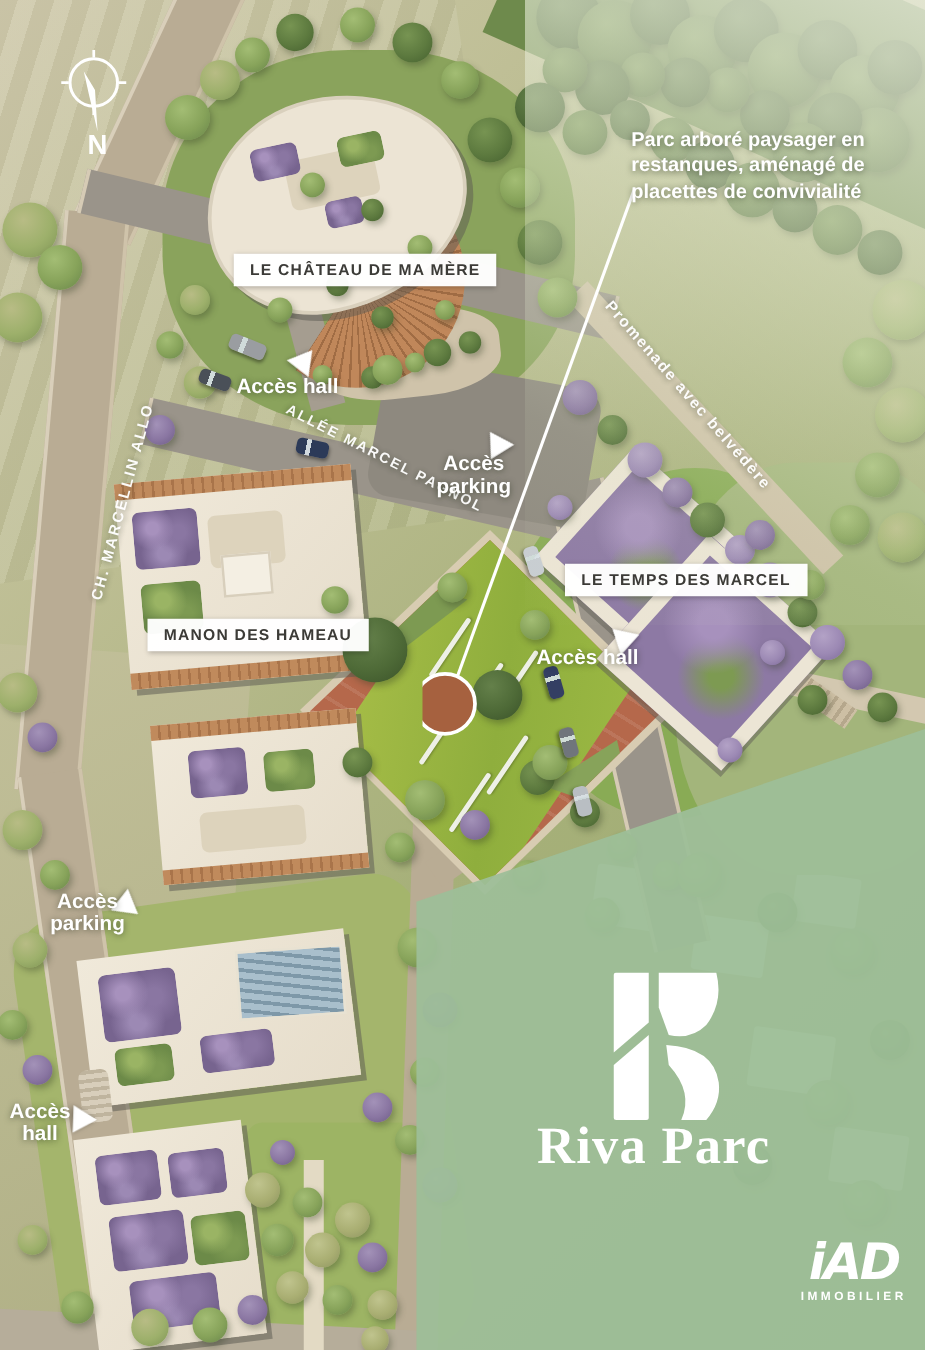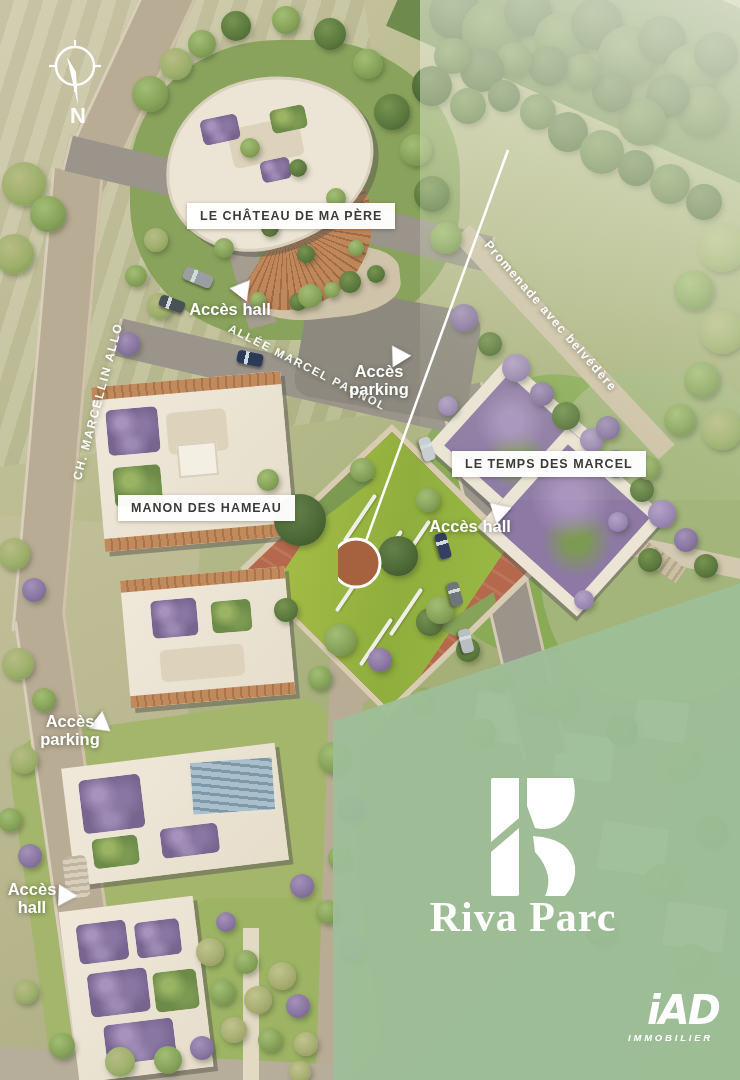--- a/index.html
+++ b/index.html
@@ -61,21 +61,21 @@
   #veil{background:linear-gradient(205deg,rgba(240,242,230,.8) 0%,rgba(228,234,210,.5) 40%,rgba(215,226,194,.12) 75%,transparent 100%);}
   #overlay{left:0;top:0;width:740px;height:1080px;background:rgba(157,190,152,.94);
            clip-path:polygon(45% 100%,45% 66.8%,100% 54%,100% 100%);}
   
   #riva-name{font-family:"Liberation Serif","DejaVu Serif",serif;font-weight:700;
              font-size:42px;letter-spacing:1px;text-align:center;text-shadow:none;}
   #tagline{font-size:13px;letter-spacing:2.1px;text-align:center;text-shadow:none;}
   #location{font-size:13.5px;letter-spacing:2px;text-align:center;text-shadow:none;}
   #iad-name{font-family:"DejaVu Sans",sans-serif;font-style:italic;font-weight:700;
             font-size:40px;letter-spacing:-2px;line-height:1;text-align:center;text-shadow:none;}
-  #iad-sub{font-size:9.5px;letter-spacing:2.8px;text-align:left;margin-top:2px;text-shadow:none;font-style:italic;}
+  #iad-sub{font-size:9.5px;letter-spacing:2.8px;text-align:center;margin-top:2px;text-shadow:none;}
 </style>
 </head>
 <body>
 
 <div id="stage">
 
   <div class="abs z1 field" style="left:-40px;top:-40px;width:430px;height:480px;transform:rotate(-8deg);"></div>
   <div class="abs z1 field" style="left:-60px;top:520px;width:240px;height:620px;transform:rotate(4deg);background:linear-gradient(150deg,#c2c09a,#aeae83);"></div>
   <div class="abs z1 lawn" style="left:130px;top:40px;width:330px;height:300px;background:#8aa35c;border-radius:45%;"></div>
   <div class="abs z1 lawn" style="left:420px;top:380px;width:250px;height:270px;background:#89ab55;transform:rotate(-18deg);"></div>
@@ -331,21 +331,21 @@
     <svg class="abs" style="left:40px;top:33px;width:72px;height:96px;" viewBox="0 0 72 96">
       <circle cx="35" cy="33" r="19" fill="none" stroke="#fff" stroke-width="2.4"></circle>
       <line x1="35" y1="7" x2="35" y2="13" stroke="#fff" stroke-width="2.2"></line>
       <line x1="55" y1="33" x2="61" y2="33" stroke="#fff" stroke-width="2.2"></line>
       <line x1="9" y1="33" x2="15" y2="33" stroke="#fff" stroke-width="2.2"></line>
       <line x1="35" y1="53" x2="35" y2="59" stroke="#fff" stroke-width="2.2"></line>
       <polygon points="27,24 36,39 38,72 31,42" fill="#fff"></polygon>
       <text x="30" y="90" fill="#fff" font-size="22" font-weight="bold" font-family="Liberation Sans, DejaVu Sans, sans-serif">N</text>
     </svg>
 
-    <div class="plate" style="left:187px;top:203px;">LE CHÂTEAU DE MA PÈRE</div>
+    <div class="plate" style="left:187px;top:203px;">LE CHÂTEAU DE MA MÈRE</div>
     <div class="plate" style="left:118px;top:495px;">MANON DES HAMEAU</div>
     <div class="plate" style="left:452px;top:451px;">LE TEMPS DES MARCEL</div>
 
     <div class="wtxt street" style="left:232px;top:322px;transform:rotate(27deg);transform-origin:0 0;">ALLÉE MARCEL PAGNOL</div>
     <div class="wtxt street" style="left:70px;top:478px;transform:rotate(-75deg);transform-origin:0 0;font-size:12px;">CH. MARCELLIN ALLO</div>
     <div class="wtxt street" style="left:492px;top:238px;transform:rotate(49deg);transform-origin:0 0;font-size:12.5px;letter-spacing:1.4px;">Promenade avec belvédère</div>
 
     <span class="tri" style="left:233px;top:278px;transform:rotate(38deg);"></span>
     <div class="wtxt access" style="left:188px;top:300px;width:84px;">Accès hall</div>
 
@@ -354,20 +354,21 @@
 
     <span class="tri" style="left:486px;top:500px;transform:rotate(-48deg);"></span>
     <div class="wtxt access" style="left:428px;top:517px;width:84px;">Accès hall</div>
 
     <span class="tri" style="left:92px;top:716px;transform:rotate(128deg);"></span>
     <div class="wtxt access" style="left:26px;top:712px;width:88px;">Accès parking</div>
 
     <span class="tri" style="left:57px;top:886px;transform:rotate(92deg);"></span>
     <div class="wtxt access" style="left:0px;top:880px;width:64px;">Accès hall</div>
 
+    <div class="wtxt note" style="left:505px;top:103px;width:218px;font-size:16px;">Parc arboré paysager en restanques, aménagé de placettes de convivialité</div>
   </div>
 
   <div class="abs z9" style="left:0;top:0;width:740px;height:1080px;pointer-events:none;">
     <svg class="abs" style="left:487px;top:778px;width:92px;height:118px;" viewBox="0 0 92 118">
       <path fill="#fff" d="M6 0 H32 V40 L4 64 V2 Q4 0 6 0 Z"></path>
       <path fill="#fff" d="M4 74 L32 50 V116 Q32 118 30 118 H6 Q4 118 4 116 Z"></path>
       <path fill="#fff" d="M40 0 H86 Q92 24 78 42 Q66 54 48 50 L40 28 Z"></path>
       <path fill="#fff" d="M46 58 Q84 60 88 88 Q90 104 78 118 H58 Q68 96 48 74 Z"></path>
     </svg>
     <div class="wtxt" id="riva-name" style="left:408px;top:893px;width:230px;">Riva Parc</div>

